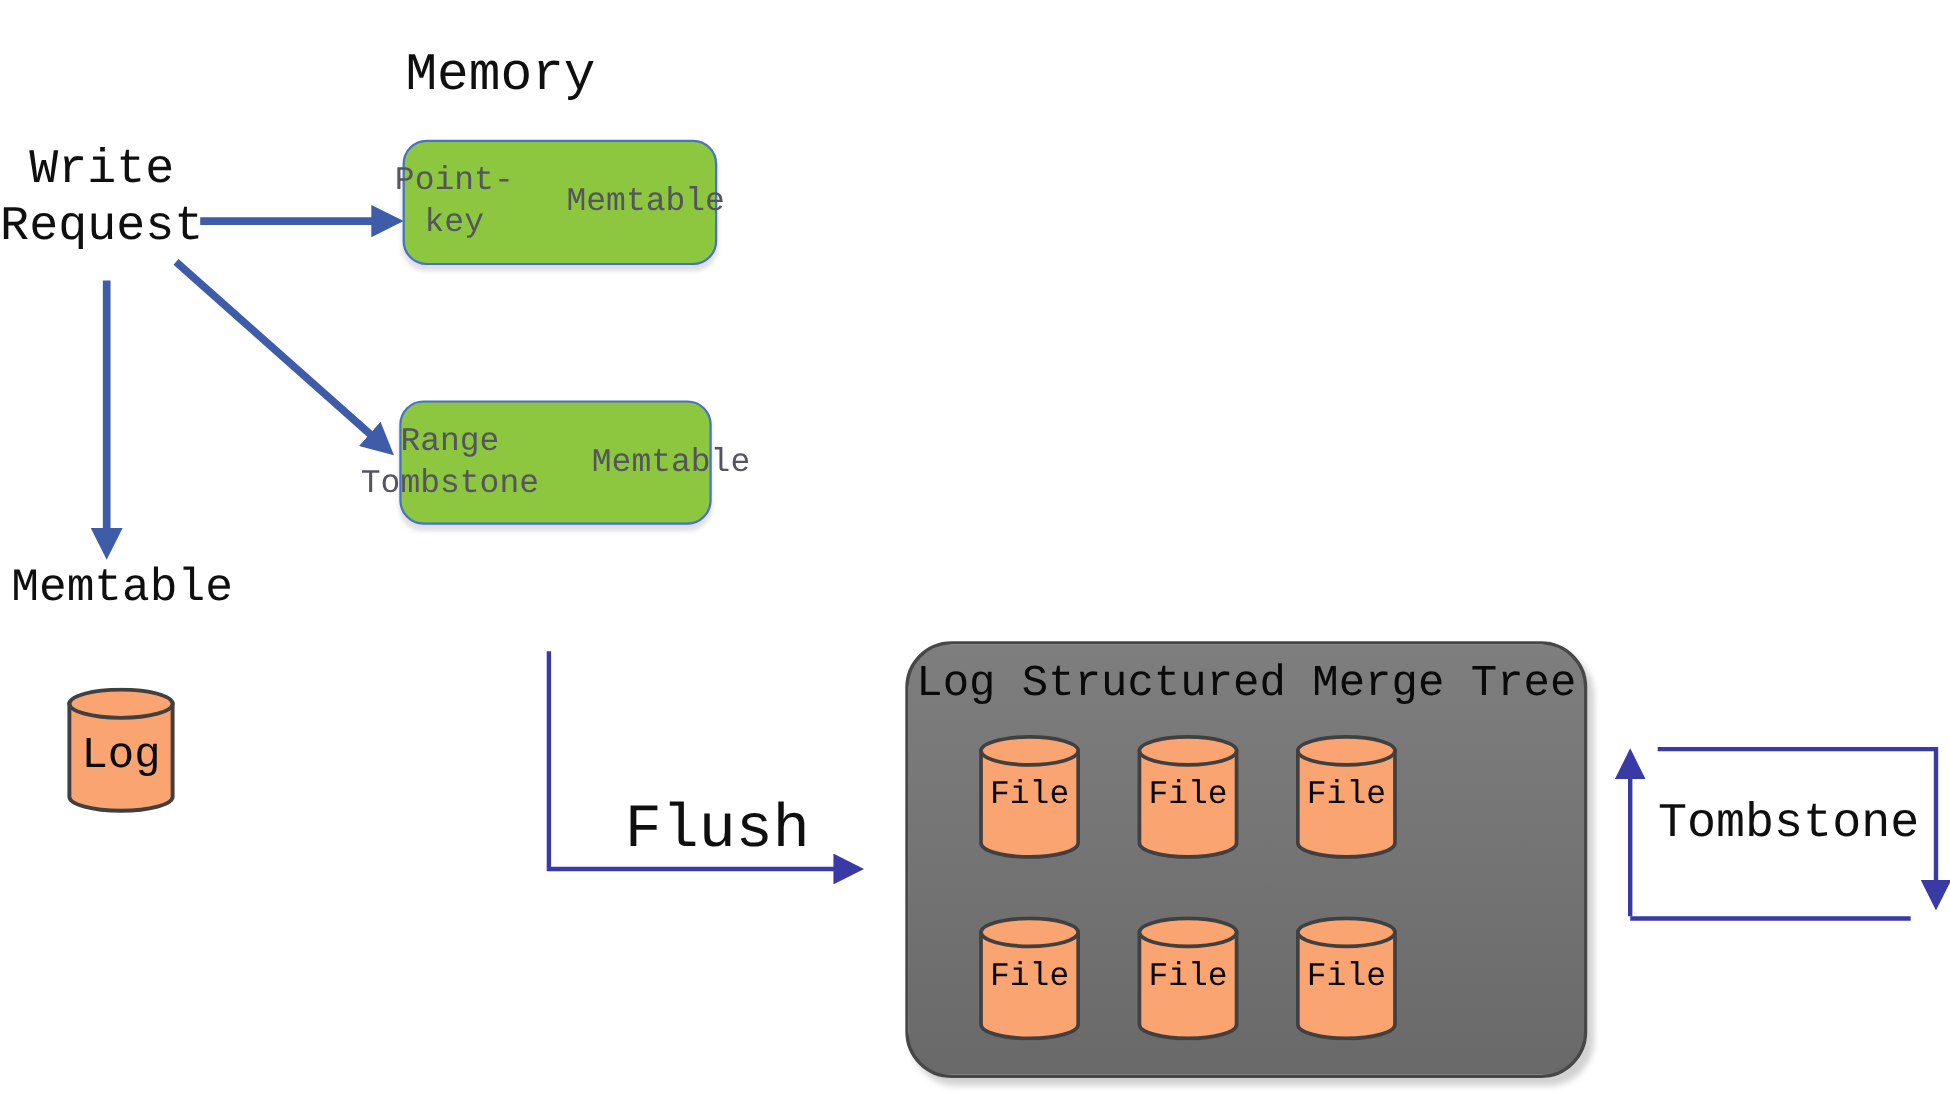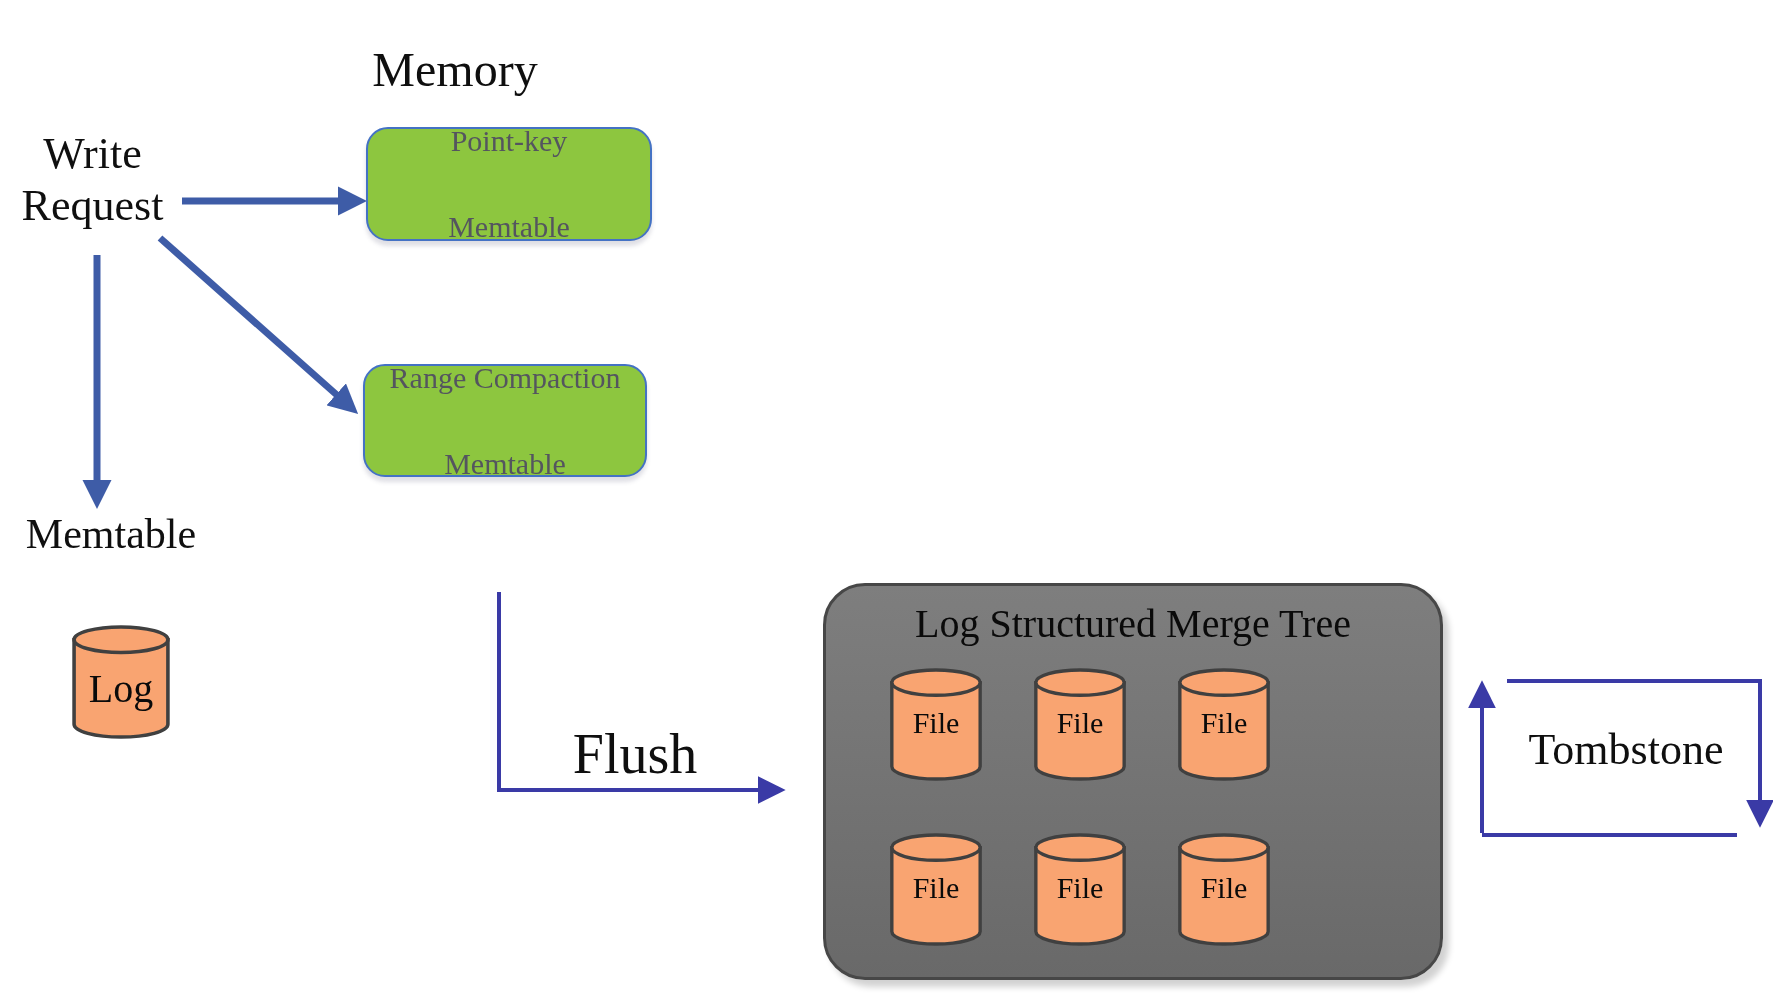--- a/index.html
+++ b/index.html
@@ -1,38 +1,38 @@
 <!DOCTYPE html>
 <html style="--arrow_steel: #3e5ca7; --arrow_indigo: #3a3aa6; --green_fill: #8dc63f; --green_border: #4472c4; --green_text: #54555f; --orange_fill: #f9a471; --orange_stroke: #404040; --gray_fill_top: #7e7e7e; --gray_fill_bottom: #696969; --gray_border: #474747; --ink: #0f0f0f;"><head>
 <meta charset="utf-8">
 <style>
   html,body{margin:0;padding:0;background:#ffffff;}
   .canvas{
     position:relative;width:1773px;height:995px;background:#ffffff;overflow:hidden;
-    font-family:Liberation Serif, serif;color:var(--ink,#0f0f0f);
+    font-family:Liberation Mono, monospace;color:var(--ink,#0f0f0f);
   }
   .overlay{position:absolute;left:0;top:0;width:1773px;height:995px;pointer-events:none;}
   .m-steel path{fill:var(--arrow_steel,#3e5ca7);}
   .m-indigo path{fill:var(--arrow_indigo,#3a3aa6);}
   .st-steel{stroke:var(--arrow_steel,#3e5ca7);stroke-width:7;fill:none;}
   .st-indigo{stroke:var(--arrow_indigo,#3a3aa6);stroke-width:4;fill:none;}
 
   .label{position:absolute;text-align:center;color:var(--ink,#0f0f0f);}
   .memory{left:330px;top:42px;width:250px;font-size:48px;}
   .write{left:-5px;top:128px;width:195px;font-size:44px;line-height:52px;}
   .persistent{left:5px;top:508px;width:212px;font-size:42px;line-height:52px;}
   .flush{left:568px;top:722px;width:134px;font-size:56px;}
   .compaction{left:1495px;top:724px;width:262px;font-size:44px;}
 
   .memtable{
     position:absolute;border-radius:22px;
     background:var(--green_fill,#8dc63f);
     border:2px solid var(--green_border,#4472c4);
     box-shadow:0 5px 4px rgba(80,80,110,0.18);
-    display:flex;flex-direction:column;align-items:center;justify-content:center;
+    display:flex;flex-direction:row;align-items:center;justify-content:center;
     color:var(--green_text,#54555f);font-size:30px;line-height:38px;text-align:center;gap:48px;
   }
   .pointkey{left:366px;top:127px;width:282px;height:110px;}
   .range{left:363px;top:364px;width:280px;height:109px;}
 
   .lsm-box{
     position:absolute;left:823px;top:583px;width:620px;height:397px;
     border-radius:42px;
     background:linear-gradient(var(--gray_fill_top,#7e7e7e),var(--gray_fill_bottom,#696969));
     border:3px solid var(--gray_border,#474747);
@@ -43,21 +43,21 @@
 
   .cyl{position:absolute;width:96px;height:113px;}
   .cyl svg{position:absolute;left:0;top:0;width:100%;height:100%;}
   .cyl-body,.cyl-top{fill:var(--orange_fill,#f9a471);stroke:var(--orange_stroke,#404040);stroke-width:3.5;}
   .cyl-label{position:absolute;left:0;right:0;top:38px;text-align:center;font-size:30px;color:#0a0a0a;}
 
   
   .c-r1c1{left:62px;top:82px;}  .c-r1c2{left:206px;top:82px;}  .c-r1c3{left:350px;top:82px;}
   .c-r2c1{left:62px;top:247px;} .c-r2c2{left:206px;top:247px;} .c-r2c3{left:350px;top:247px;}
 
-  .log-cyl{left:70px;top:625px;width:102px;height:114px;}
+  .log-cyl{left:59px;top:625px;width:102px;height:114px;}
   .log-cyl .cyl-label{top:40px;font-size:40px;}
 </style>
 </head>
 <body>
 
 <div class="canvas">
 
   <svg class="overlay" viewBox="0 0 1773 995">
     <defs>
       <marker id="mSteel" class="m-steel" viewBox="0 0 12 12" refX="1" refY="6" markerWidth="4.2" markerHeight="4.2" orient="auto" markerUnits="strokeWidth">
@@ -85,21 +85,21 @@
     <div>Write</div>
     <div>Request</div>
   </div>
 
   <div class="memtable pointkey">
     <div>Point-key</div>
     <div>Memtable</div>
   </div>
 
   <div class="memtable range">
-    <div>Range Compaction</div>
+    <div>Range Tombstone</div>
     <div>Memtable</div>
   </div>
 
   <div class="label persistent">
     <div>Memtable</div>
   </div>
 
   <div class="cyl log-cyl">
     <svg viewBox="0 0 100 116" preserveAspectRatio="none">
       <path class="cyl-body" d="M4,15 L4,101 A46,13 0 0 0 96,101 L96,15 Z"></path>

